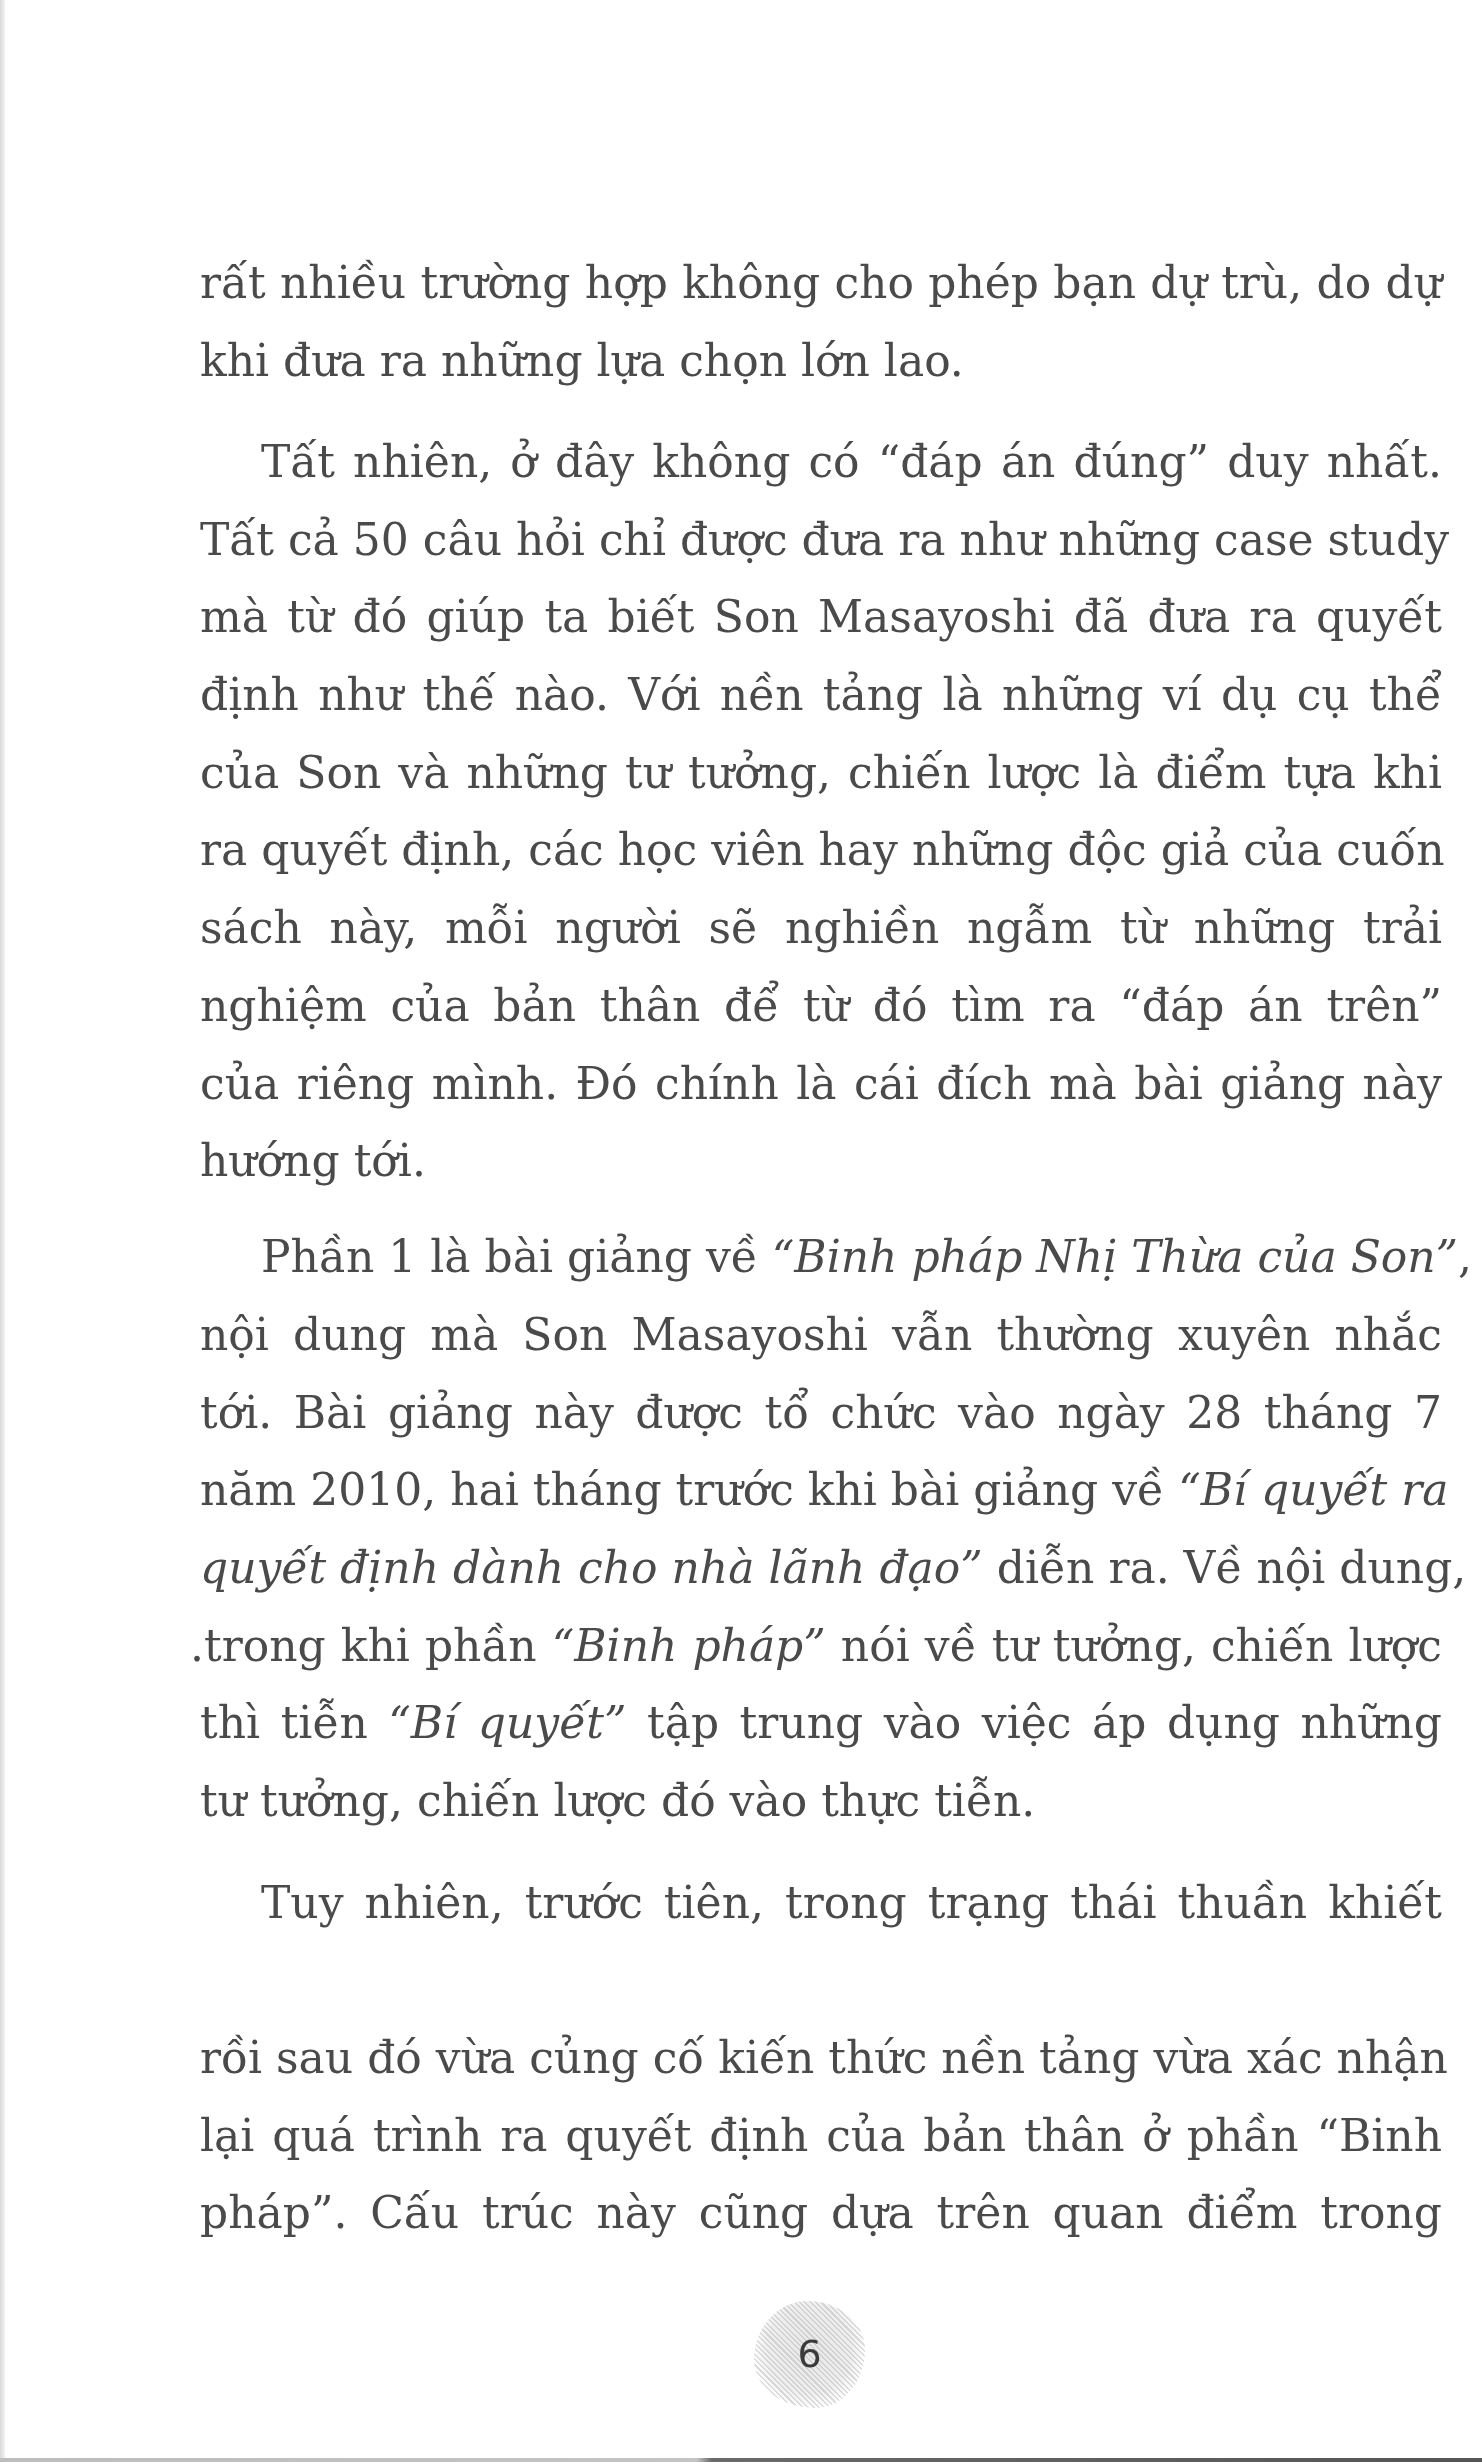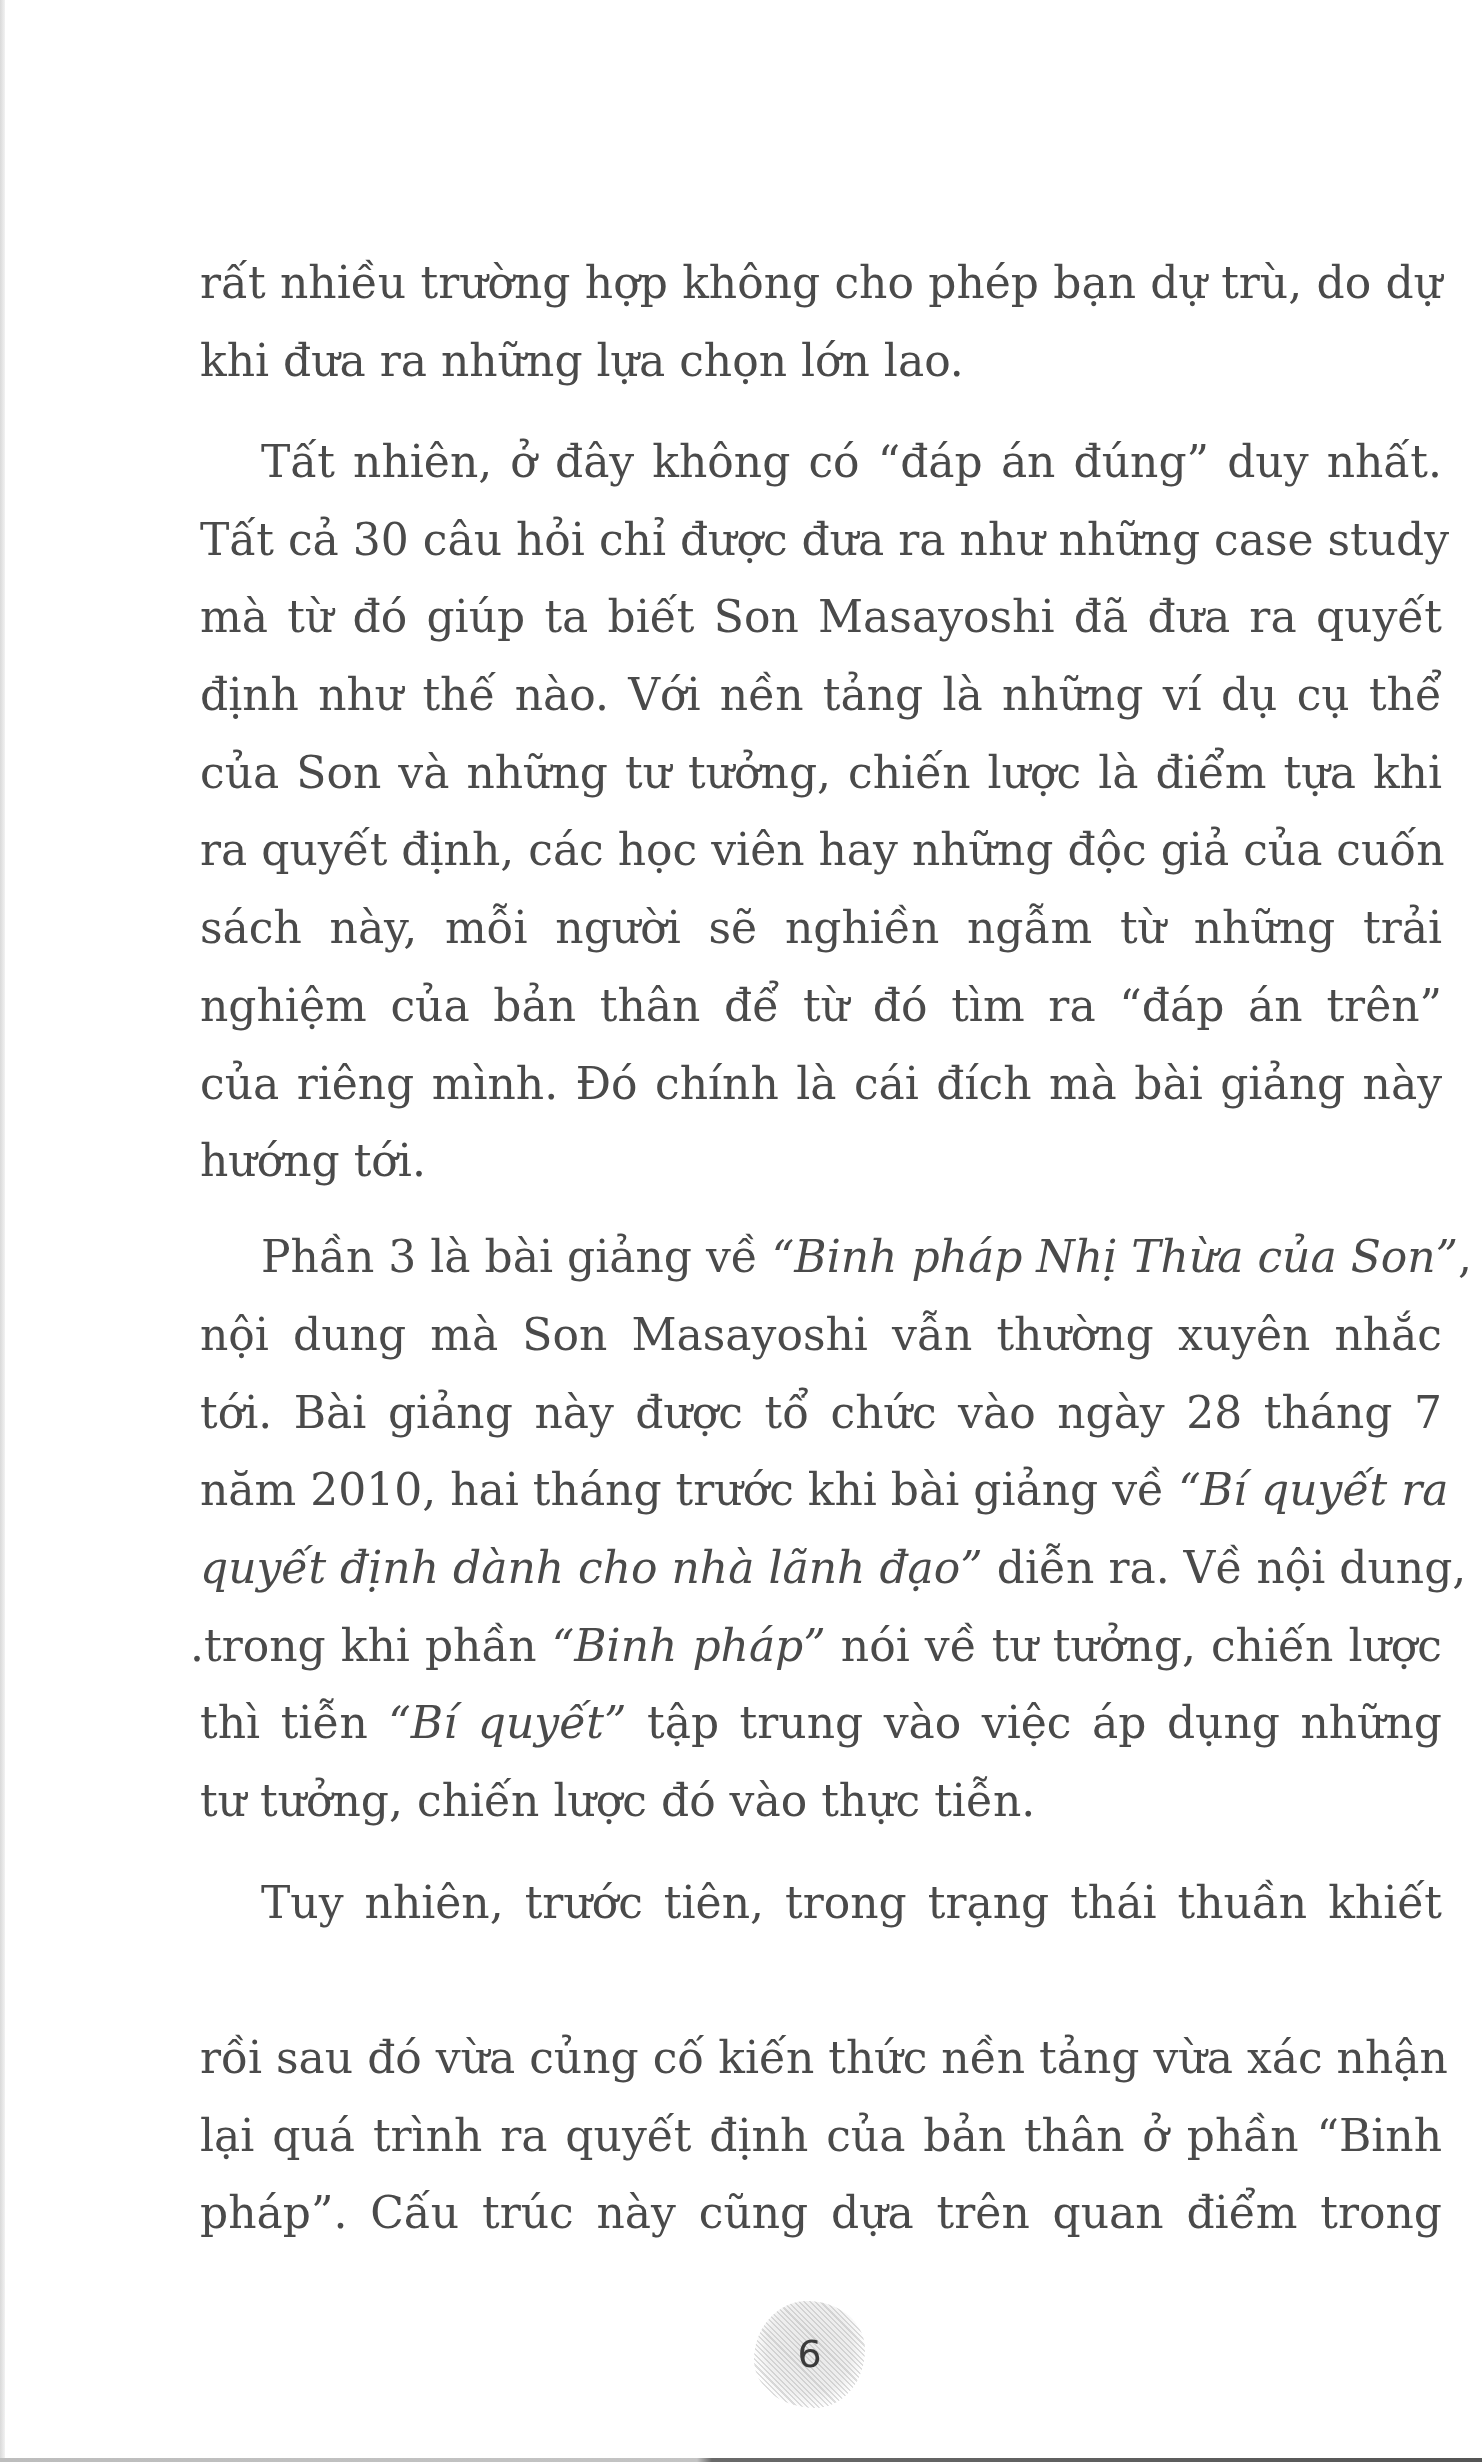--- a/index.html
+++ b/index.html
@@ -99,31 +99,31 @@
 
 <div class="page">
   <div class="left-edge"></div>
 
   <div class="text-block">
 
     <div class="line last" style="top:322px"><span>khi đưa ra những lựa chọn lớn lao.</span></div>
     <div class="line" style="top:244px"><span>rất nhiều trường hợp không cho phép bạn dự trù, do dự</span></div>
 
     <div class="line indent" style="top:423px"><span>Tất nhiên, ở đây không có “đáp án đúng” duy nhất.</span></div>
-    <div class="line" style="top:501px"><span>Tất cả 30 câu hỏi chỉ được đưa ra như những case study</span></div>
+    <div class="line" style="top:501px"><span>Tất cả 50 câu hỏi chỉ được đưa ra như những case study</span></div>
     <div class="line" style="top:578px"><span>mà từ đó giúp ta biết Son Masayoshi đã đưa ra quyết</span></div>
     <div class="line" style="top:656px"><span>định như thế nào. Với nền tảng là những ví dụ cụ thể</span></div>
     <div class="line" style="top:734px"><span>của Son và những tư tưởng, chiến lược là điểm tựa khi</span></div>
     <div class="line" style="top:811px"><span>ra quyết định, các học viên hay những độc giả của cuốn</span></div>
     <div class="line" style="top:889px"><span>sách này, mỗi người sẽ nghiền ngẫm từ những trải</span></div>
     <div class="line" style="top:967px"><span>nghiệm của bản thân để từ đó tìm ra “đáp án trên”</span></div>
     <div class="line" style="top:1045px"><span>của riêng mình. Đó chính là cái đích mà bài giảng này</span></div>
     <div class="line last" style="top:1122px"><span>hướng tới.</span></div>
 
-    <div class="line indent" style="top:1218px"><span>Phần 3 là bài giảng về </span><i>“Binh pháp Nhị Thừa của Son”</i><span>,</span></div>
+    <div class="line indent" style="top:1218px"><span>Phần 1 là bài giảng về </span><i>“Binh pháp Nhị Thừa của Son”</i><span>,</span></div>
     <div class="line" style="top:1296px"><span>nội dung mà Son Masayoshi vẫn thường xuyên nhắc</span></div>
     <div class="line" style="top:1374px"><span>tới. Bài giảng này được tổ chức vào ngày 28 tháng 7</span></div>
     <div class="line" style="top:1451px"><span>năm 2010, hai tháng trước khi bài giảng về </span><i>“Bí quyết ra</i></div>
     <div class="line" style="top:1529px"><i>quyết định dành cho nhà lãnh đạo”</i><span> diễn ra. Về nội dung,</span></div>
     <div class="line" style="top:1607px; left:190px; width:1252px"><span>.trong khi phần </span><i>“Binh pháp”</i><span> nói về tư tưởng, chiến lược</span></div>
     <div class="line" style="top:1684px"><span>thì tiễn </span><i>“Bí quyết”</i><span> tập trung vào việc áp dụng những</span></div>
     <div class="line last" style="top:1762px"><span>tư tưởng, chiến lược đó vào thực tiễn.</span></div>
 
     <div class="line indent" style="top:1864px"><span>Tuy nhiên, trước tiên, trong trạng thái thuần khiết</span></div>
     <div class="line" style="top:2019px"><span>rồi sau đó vừa củng cố kiến thức nền tảng vừa xác nhận</span></div>

